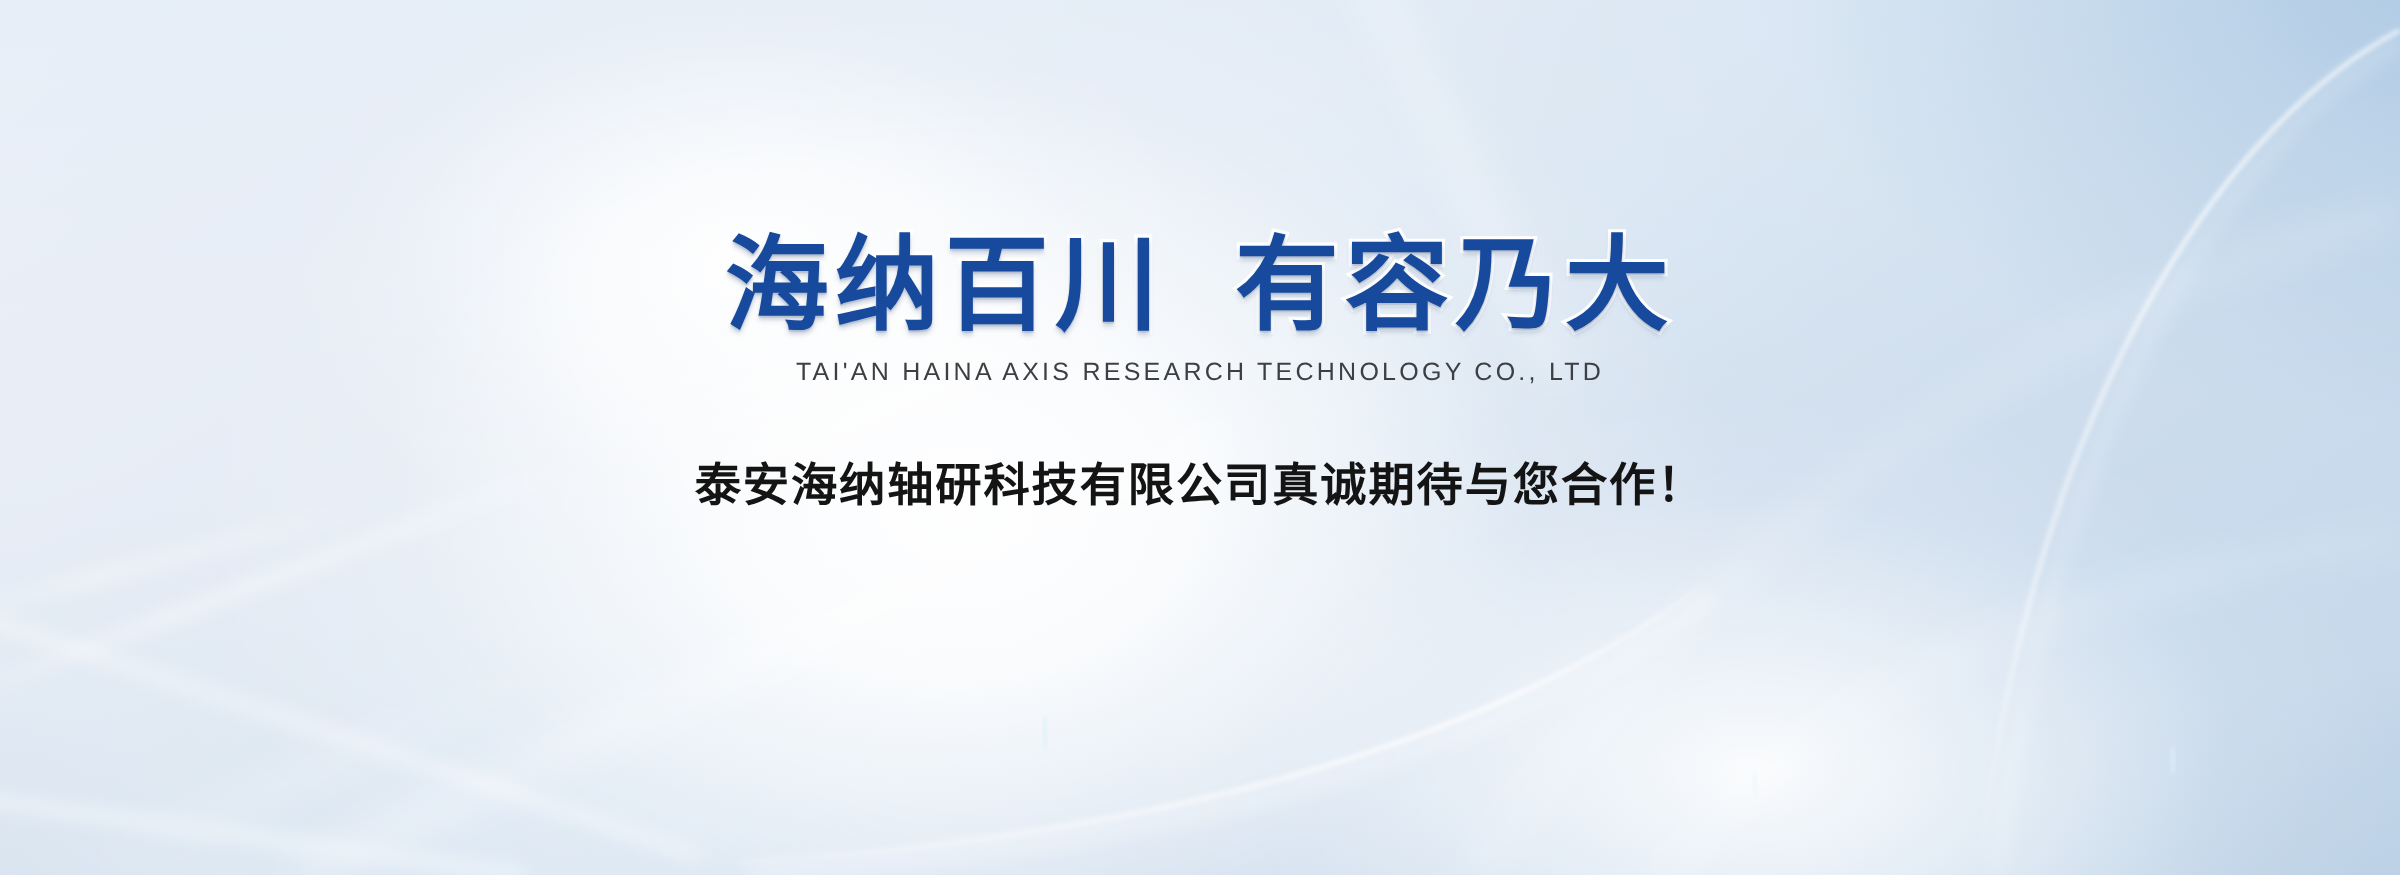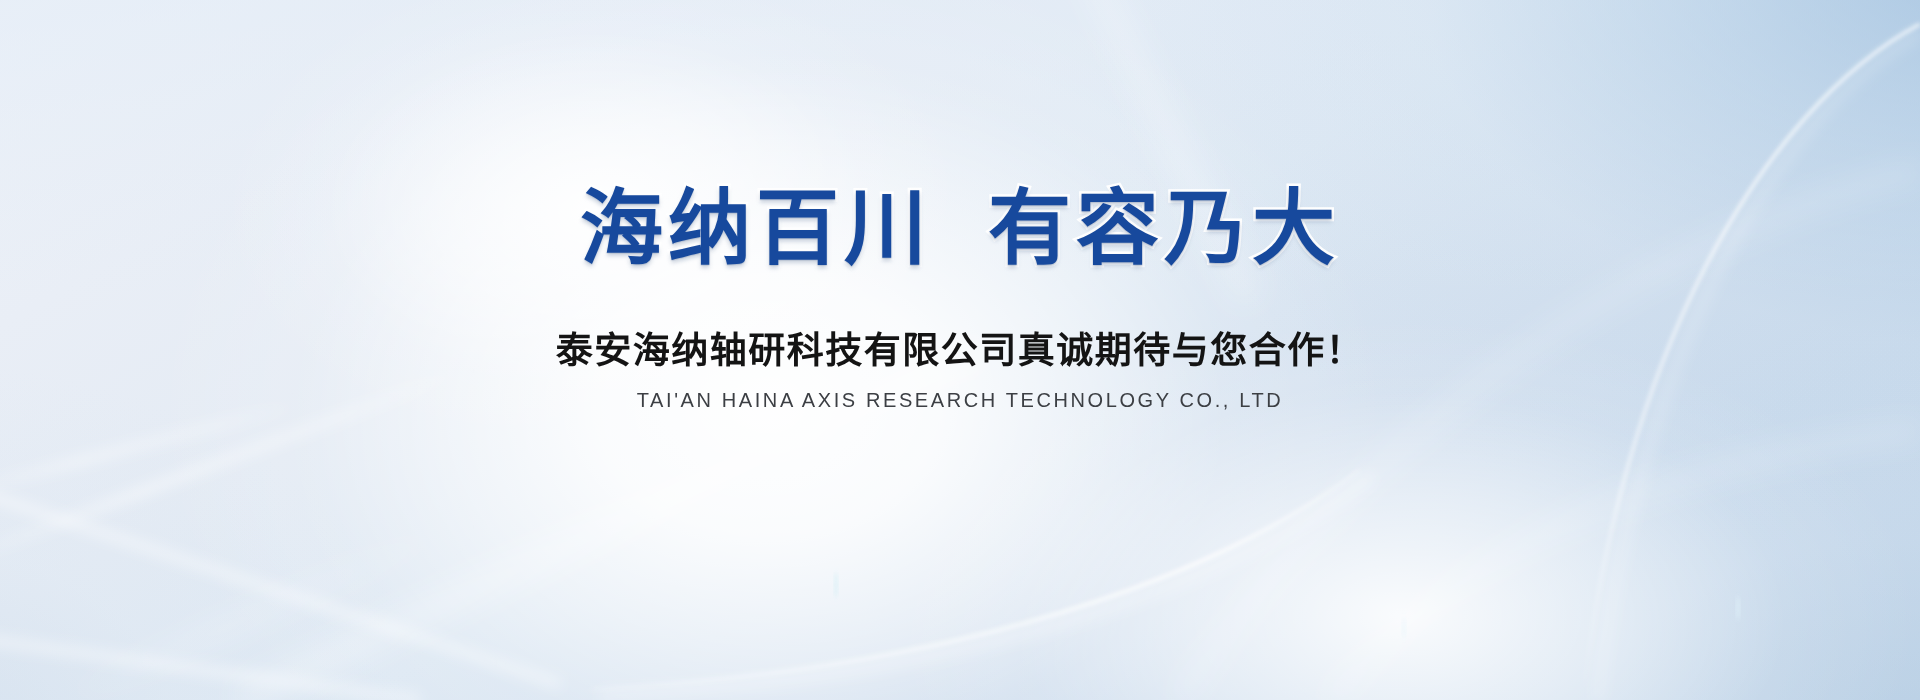--- a/index.html
+++ b/index.html
@@ -220,18 +220,18 @@
     <path d="M 1090 -30 L 1250 300" fill="none" stroke="#ffffff" stroke-opacity="0.22" stroke-width="30" filter="url(#softenHuge)"></path>
 
     <ellipse cx="836" cy="585" rx="1.7" ry="13" fill="#d8f0f6" opacity="0.85" filter="url(#soften)"></ellipse>
     <ellipse cx="1738" cy="608" rx="1.8" ry="12" fill="#dff1fa" opacity="0.80" filter="url(#soften)"></ellipse>
     <ellipse cx="1404" cy="628" rx="1.5" ry="11" fill="#e4f4fb" opacity="0.60" filter="url(#soften)"></ellipse>
   </svg>
 
   <div id="content">
     <div id="headline">海纳百川  有容乃大</div>
 
+    <div id="subtitle-en">TAI'AN HAINA AXIS RESEARCH TECHNOLOGY CO., LTD</div>
+
     <div id="subtitle-cn">泰安海纳轴研科技有限公司真诚期待与您合作！</div>
-
-    <div id="subtitle-en">TAI'AN HAINA AXIS RESEARCH TECHNOLOGY CO., LTD</div>
   </div>
 
 </div>
 
 </body></html>

